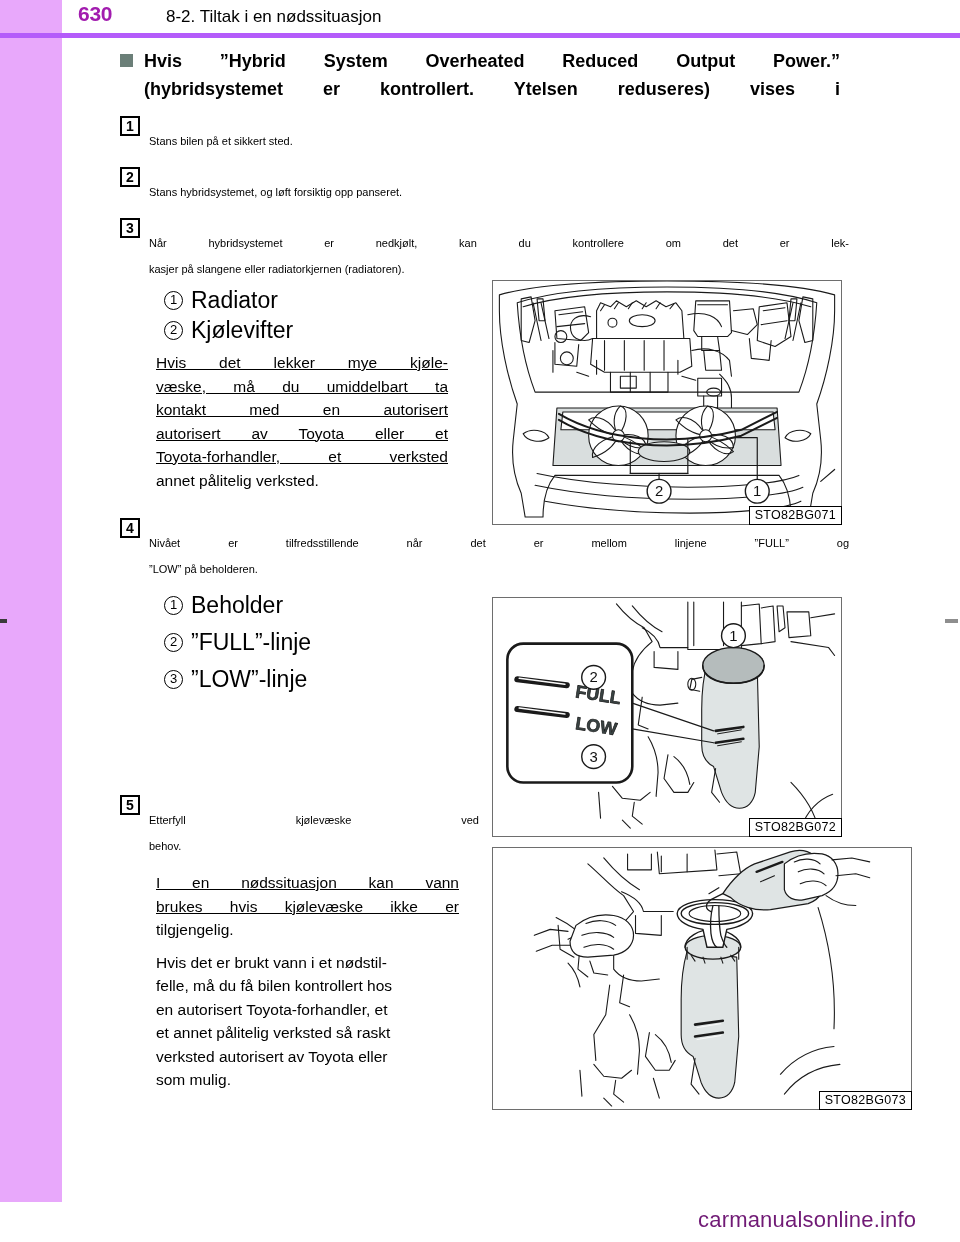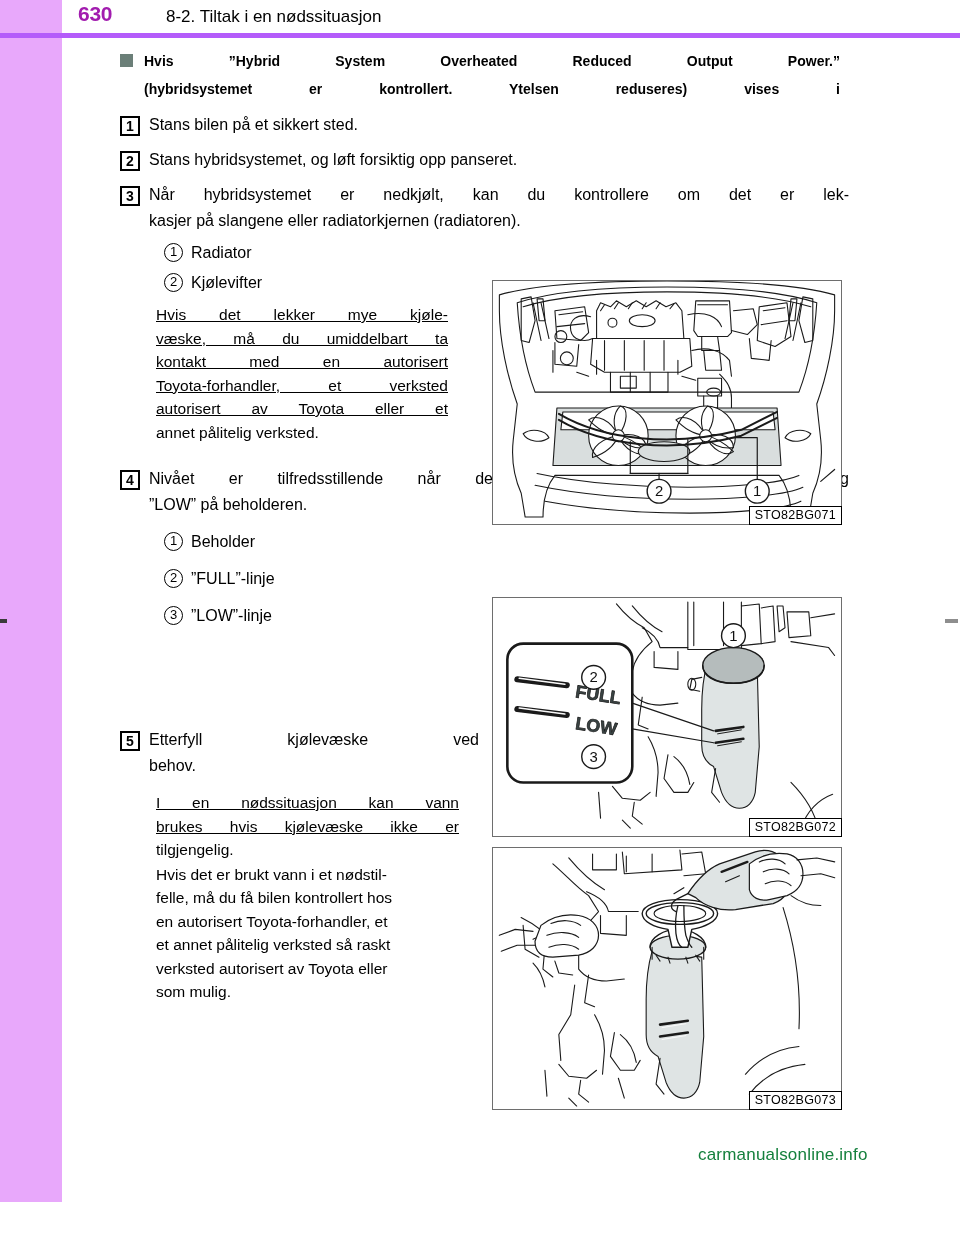--- a/index.html
+++ b/index.html
@@ -69,23 +69,23 @@
 
   .crop-tick-right {
     position: absolute;
     left: 945px; top: 619px;
     width: 13px; height: 4px;
     background: #8e8e8e;
   }
 
   .watermark {
     position: absolute;
-    left: 698px; top: 1145px;
-    font-size: 17px;
-    color: #15803d;
+    left: 698px; top: 1207px;
+    font-size: 22px;
+    color: #701a75;
     letter-spacing: 0.2px;
   }
 
   
   .content {
     position: absolute;
     left: 120px; top: 48px;
     width: 730px;
   }
 
@@ -97,21 +97,21 @@
 
   .bullet-square {
     width: 13px; height: 13px;
     background: #6b7f78;
     flex: 0 0 auto;
     margin-top: 6px;
     margin-right: 11px;
   }
 
   .section-heading-text {
-    font-size: 14px;
+    font-size: 18px;
     font-weight: bold;
     line-height: 27.5px;
     text-align: justify;
     text-justify: inter-word;
     width: 696px;
   }
   .section-heading-text > span { display: block; }
   .section-heading-text > span.justified {
     text-align: justify;
     text-align-last: justify;
@@ -131,23 +131,24 @@
     font-size: 14px;
     font-weight: bold;
     line-height: 16px;
     text-align: center;
     margin-top: 4px;
     margin-right: 9px;
     background: #fff;
   }
 
   .step-body {
-    font-size: 16px;
+    font-size: 11px;
     line-height: 26px;
     width: 700px;
+    margin-top: 16px;
   }
   .step-body .jline {
     display: block;
     text-align: justify;
     text-align-last: justify;
   }
   .step-body .lline { display: block; }
 
   
   .circ-list { margin-left: 44px; margin-top: 6px; }
@@ -164,37 +165,37 @@
     border: 1.6px solid #000;
     border-radius: 50%;
     font-size: 13px;
     line-height: 16px;
     text-align: center;
     margin-top: 3px;
     margin-right: 8px;
     background: #fff;
   }
 
-  .circ-label { font-size: 16px; line-height: 25px; }
+  .circ-label { font-size: 23px; line-height: 25px; }
 
   .note-block {
     margin-left: 36px;
     margin-top: 8px;
     width: 292px;
     font-size: 15.5px;
     line-height: 23.5px;
   }
   .note-block .jline {
     display: block;
     text-align: justify;
     text-align-last: justify;
     text-decoration: underline;
   }
   .note-block .lline { display: block; }
-  .note-block p { margin-bottom: 1px; }
+  .note-block p { margin-bottom: 9px; }
   .note-block p:last-child { margin-bottom: 0; }
 
   
   .figure {
     position: absolute;
     border: 1.5px solid #6e6e6e;
     background: #fff;
   }
   .figure svg { display: block; width: 100%; height: 100%; }
 
@@ -205,21 +206,21 @@
     background: #fff;
     font-size: 12.5px;
     padding: 1px 5px 2px 5px;
     letter-spacing: 0.3px;
     font-family: "Liberation Sans", sans-serif;
     text-align: right;
   }
 
   #fig-1 { left: 492px; top: 280px; width: 350px; height: 245px; }
   #fig-2 { left: 492px; top: 597px; width: 350px; height: 240px; }
-  #fig-3 { left: 492px; top: 847px; width: 350px; height: 263px; }
+  #fig-3 { left: 492px; top: 847px; width: 420px; height: 263px; }
 </style>
 </head>
 <body>
 
 <div class="page-root">
 
   <div class="edge-tab-top"></div>
   <div class="edge-tab-body"></div>
   <div class="header-rule"></div>
 
@@ -272,22 +273,22 @@
         <div class="circ-badge">2</div>
         <div class="circ-label">Kjølevifter</div>
       </div>
     </div>
 
     <div class="note-block">
       <p>
         <span class="jline">Hvis det lekker mye kjøle-</span>
         <span class="jline">væske, må du umiddelbart ta</span>
         <span class="jline">kontakt med en autorisert</span>
+        <span class="jline">autorisert av Toyota eller et</span>
         <span class="jline">Toyota-forhandler, et verksted</span>
-        <span class="jline">autorisert av Toyota eller et</span>
         <span class="lline">annet pålitelig verksted.</span>
       </p>
     </div>
 
     <div class="step" style="margin-top:22px;">
       <div class="step-badge">4</div>
       <div class="step-body">
         <span class="jline">Nivået er tilfredsstillende når det er mellom linjene ”FULL” og</span>
         <span class="lline">”LOW” på beholderen.</span>
       </div>

